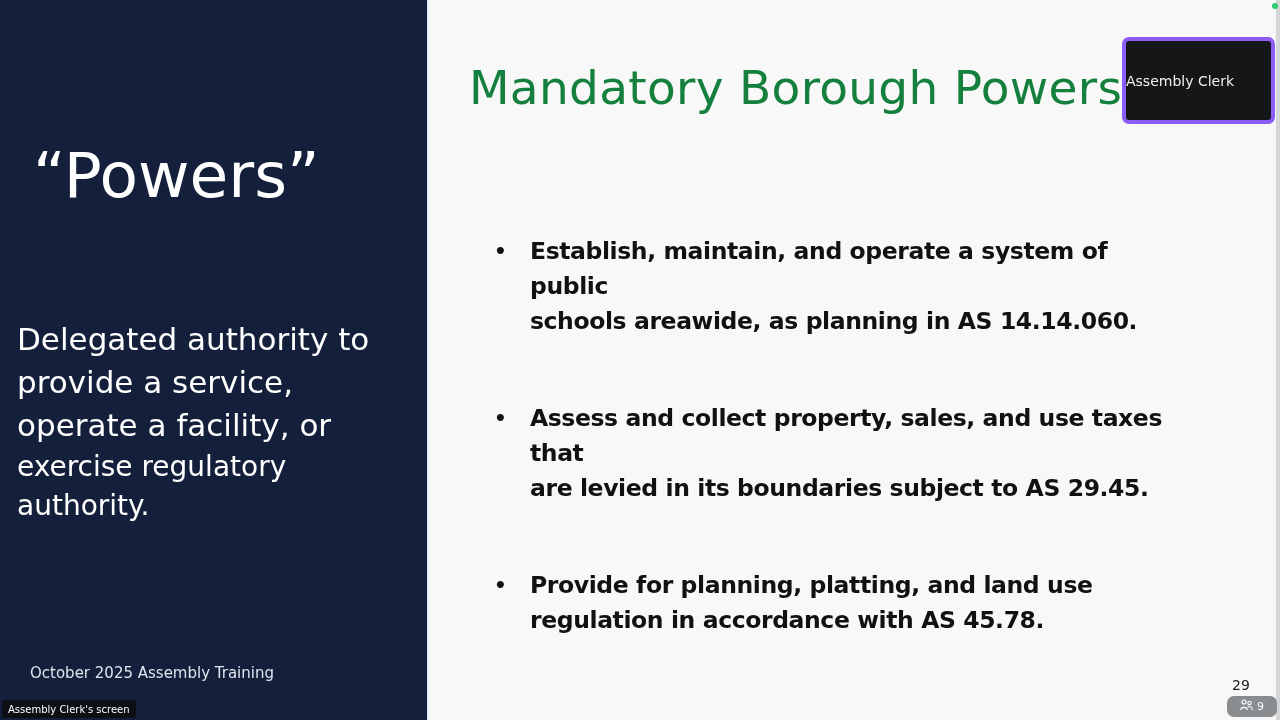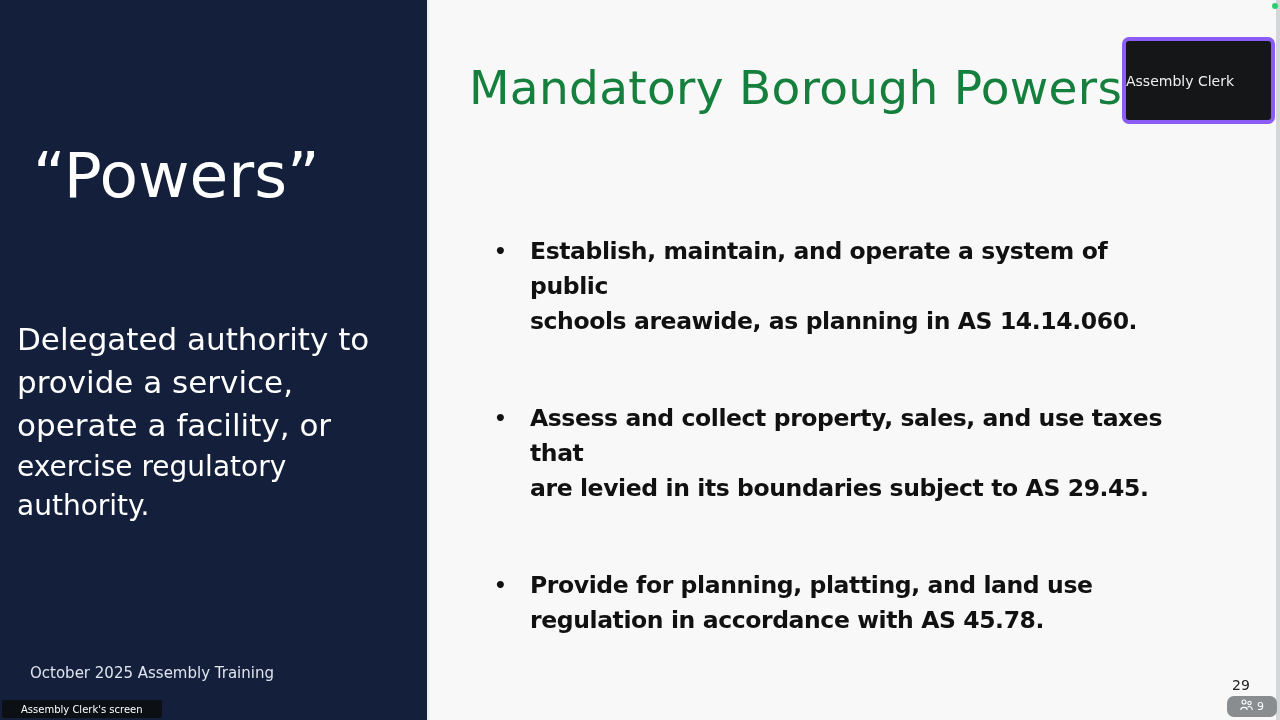--- a/index.html
+++ b/index.html
@@ -72,21 +72,21 @@
       display: flex; align-items: center; justify-content: flex-start;
       color: #f0f0f0; font-size: 14px;
       border: 4px solid #8b5cf6;
     }
     .status-dot {
       position: absolute; left: 1272px; top: 3px; width: 6px; height: 6px;
       border-radius: 50%; background: #2ecc71;
     }
     .screen-label {
       position: absolute; left: 2px; top: 700px; height: 18px;
-      padding: 2px 19px; background: #0c0f14; color: #ffffff;
+      padding: 2px 6px; background: #0c0f14; color: #ffffff;
       font-size: 10px; border-radius: 2px;
       display: flex; align-items: center;
     }
     .participants {
       position: absolute; left: 1227px; top: 696px; width: 50px; height: 21px;
       background: #8a8d8f; border-radius: 7px; color: #fff;
       font-size: 11px; display: flex; align-items: center; justify-content: center; gap: 4px;
     }
   </style>
 </head>

